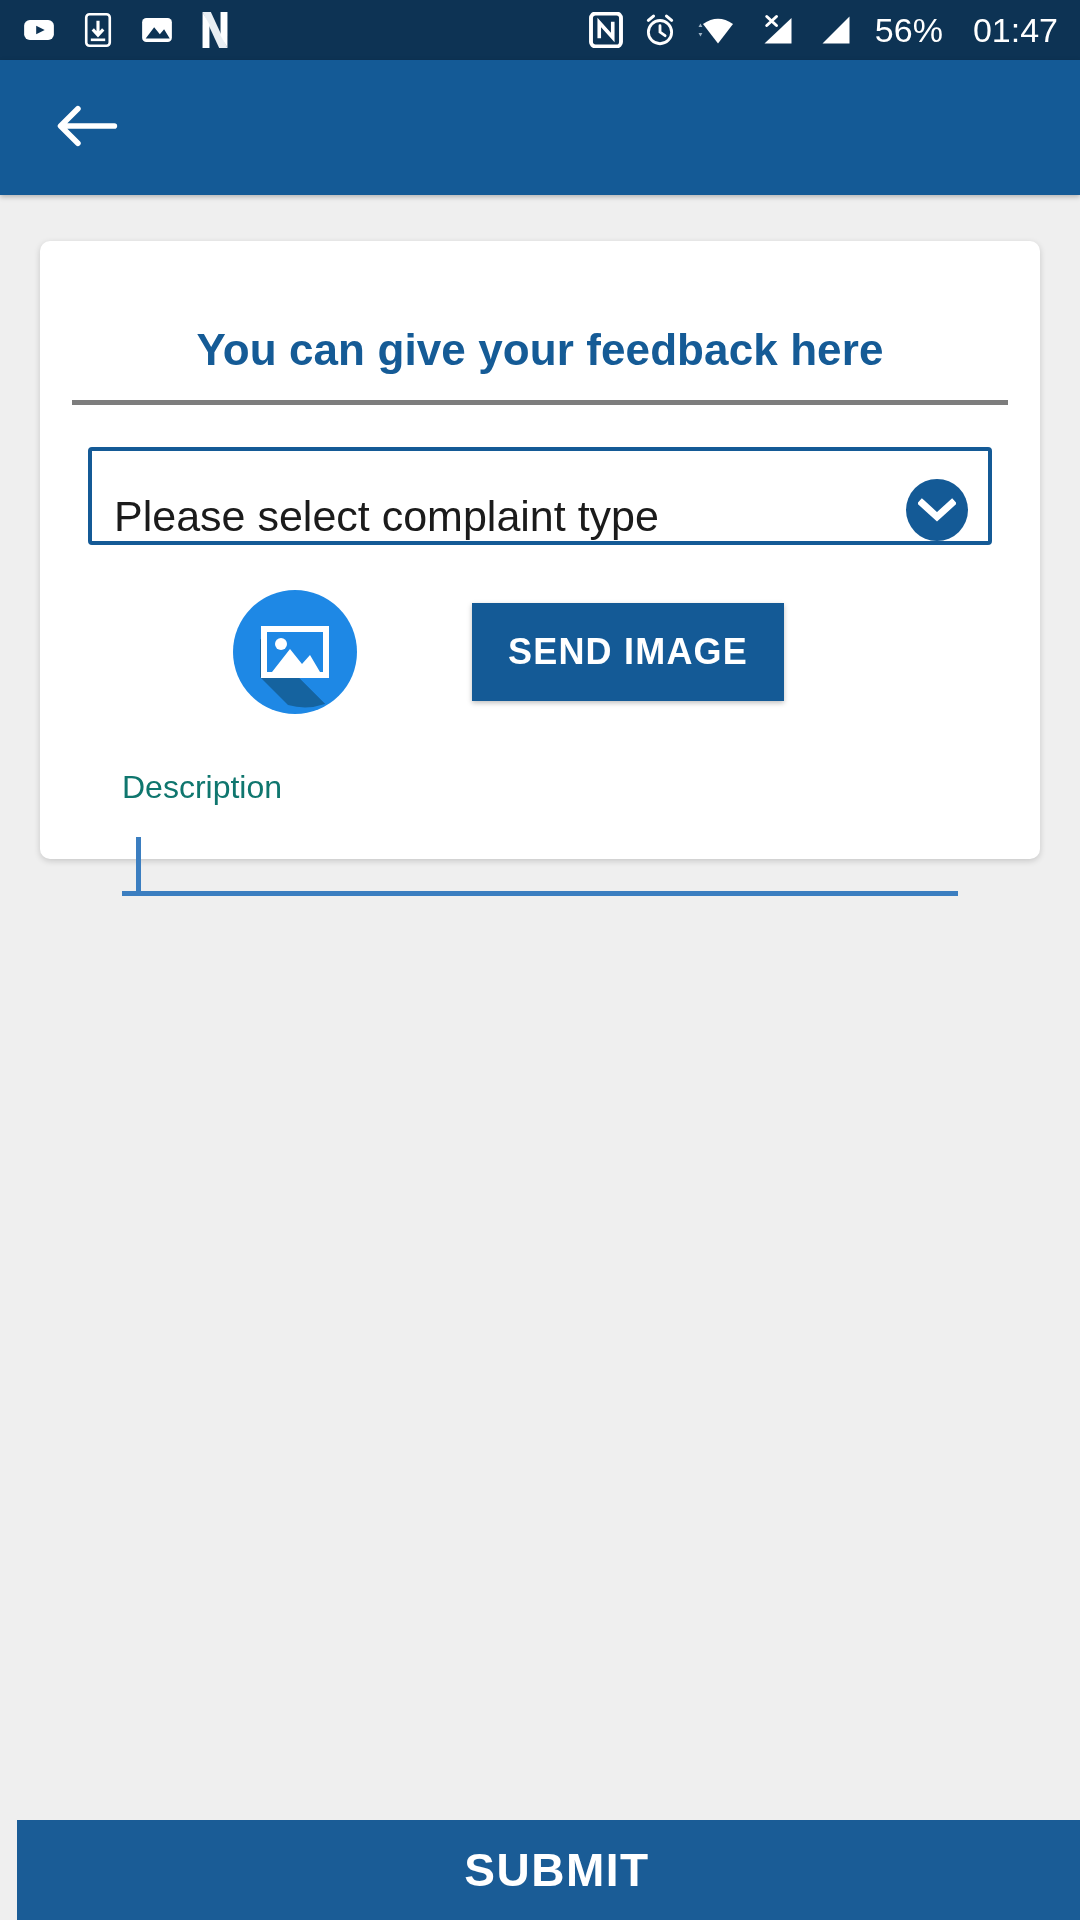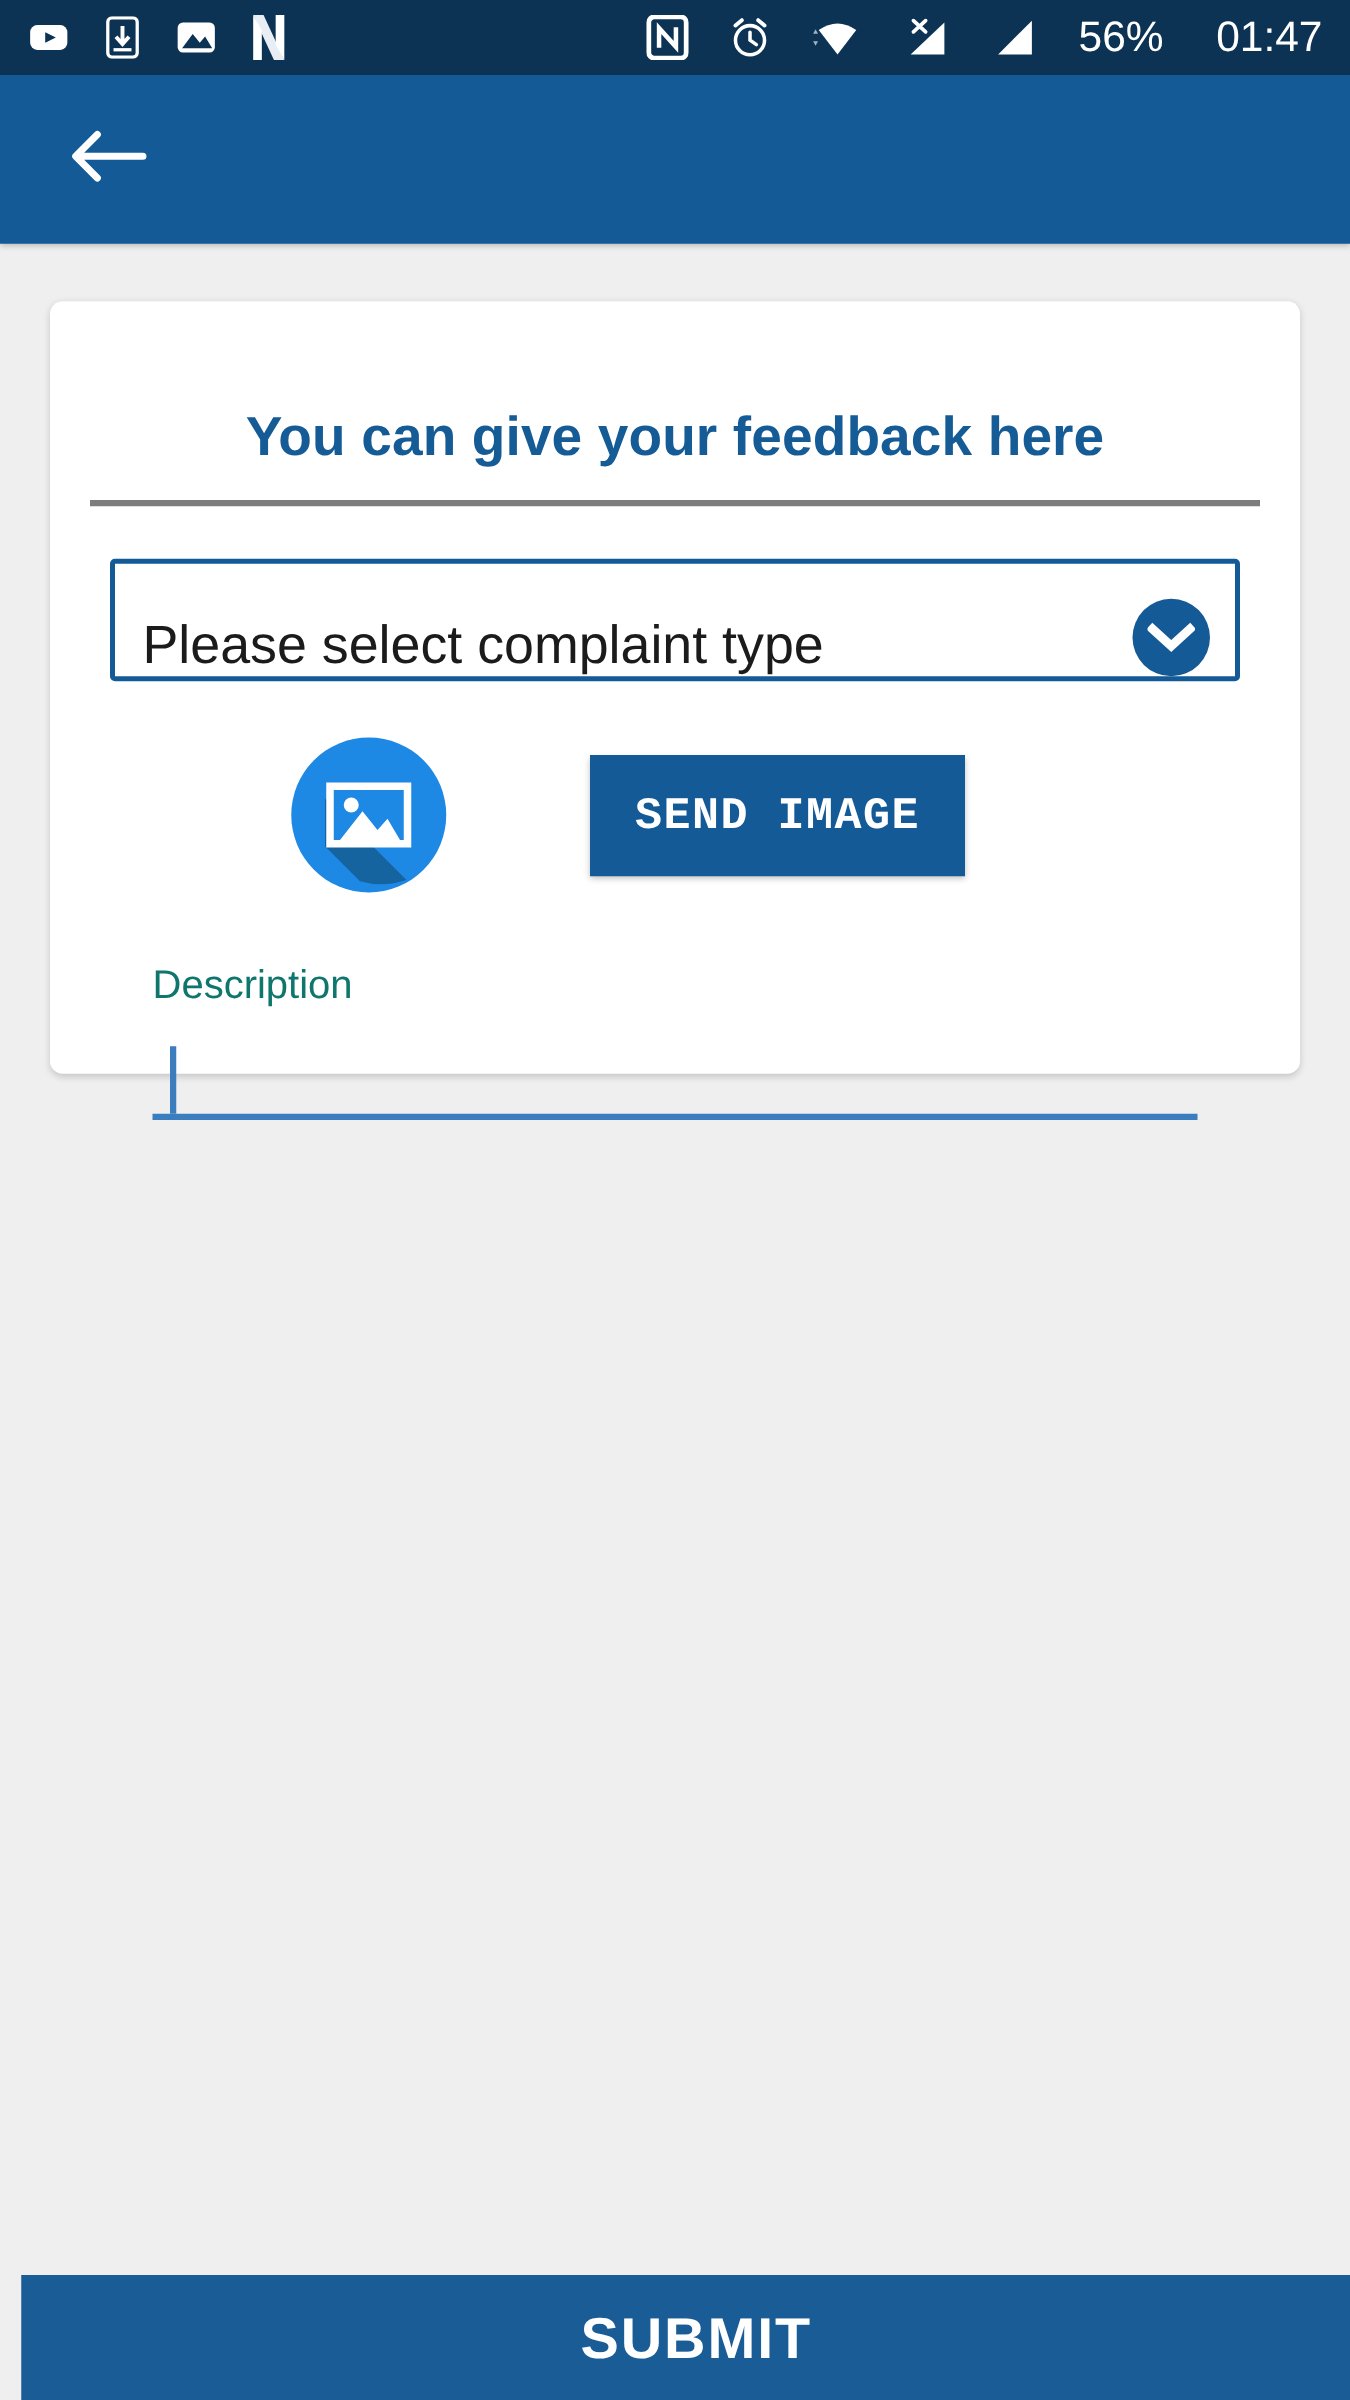--- a/index.html
+++ b/index.html
@@ -12,21 +12,21 @@
 
   
   .statusbar{
     height:60px; width:1080px;
     background:#0d3354;
     display:flex; align-items:center;
     padding:0 22px;
     color:#ffffff;
   }
   .sb-left{ display:flex; align-items:center; gap:26px; }
-  .sb-right{ margin-left:auto; display:flex; align-items:center; gap:32px; }
+  .sb-right{ margin-left:auto; display:flex; align-items:center; gap:20px; }
   .sb-ico{ display:flex; align-items:center; justify-content:center; }
   .sb-text{
     font-size:34px; font-weight:400; letter-spacing:0px;
     line-height:1; white-space:nowrap;
   }
   .sb-time{ margin-left:10px; }
 
   
   .appbar{
     height:135px; width:1080px;
@@ -124,21 +124,21 @@
     margin-left:112px;
     background:#145a96;
     color:#ffffff;
     font-size:36px;
     font-weight:700;
     letter-spacing:1.2px;
     padding:28px 36px;
     border:none;
     box-shadow:0 2px 5px rgba(0,0,0,.25);
     cursor:pointer;
-    font-family:Liberation Mono, monospace;
+    font-family:Liberation Sans, sans-serif;
   }
 
   
   .desc-wrap{
     margin:52px 82px 0 82px;
     position:relative;
   }
   .desc-label{
     color:#0f766e;
     font-size:32px;

